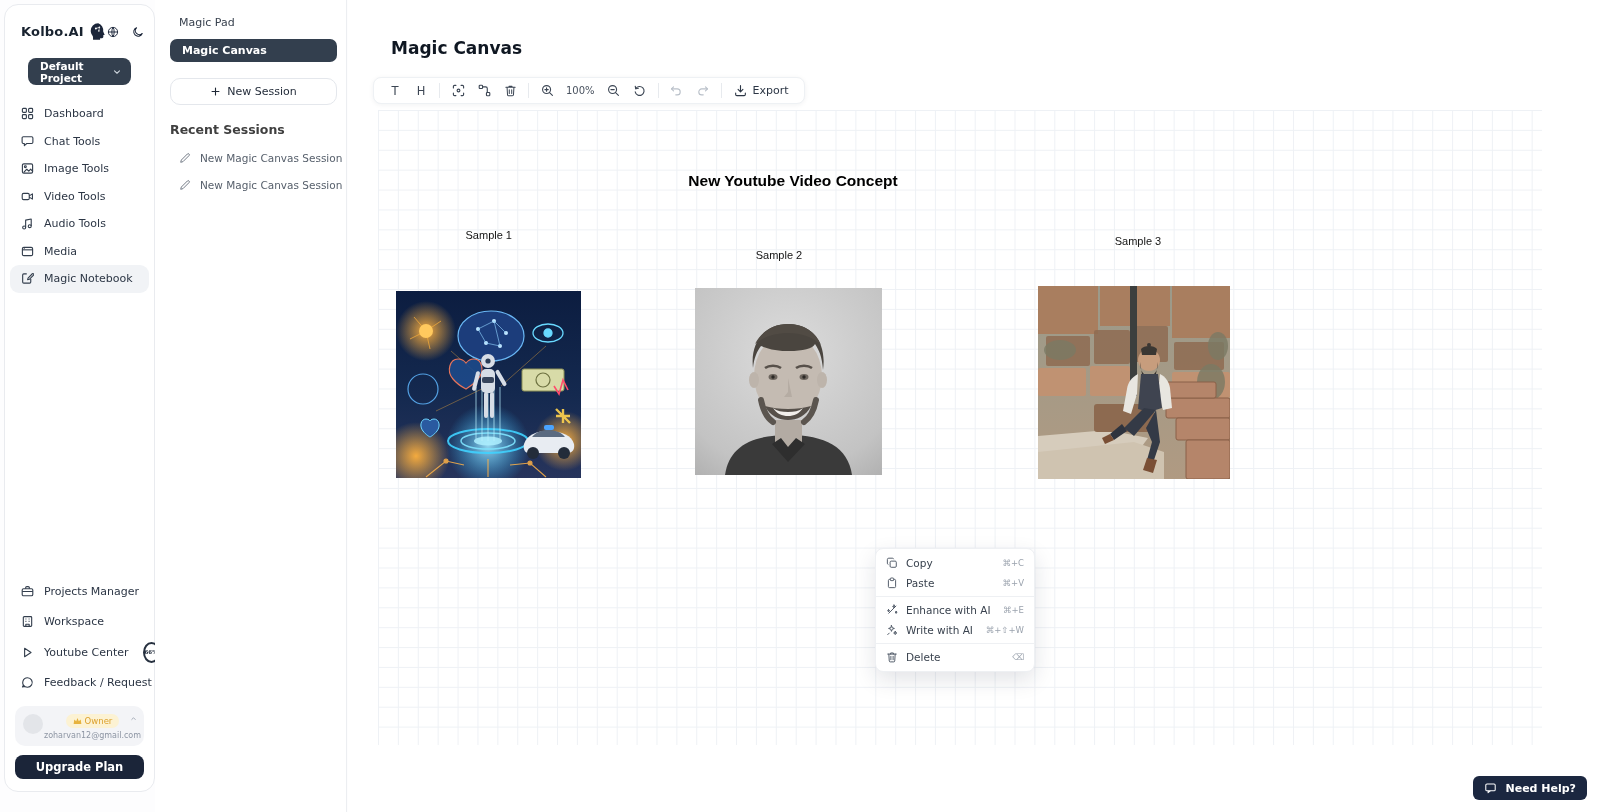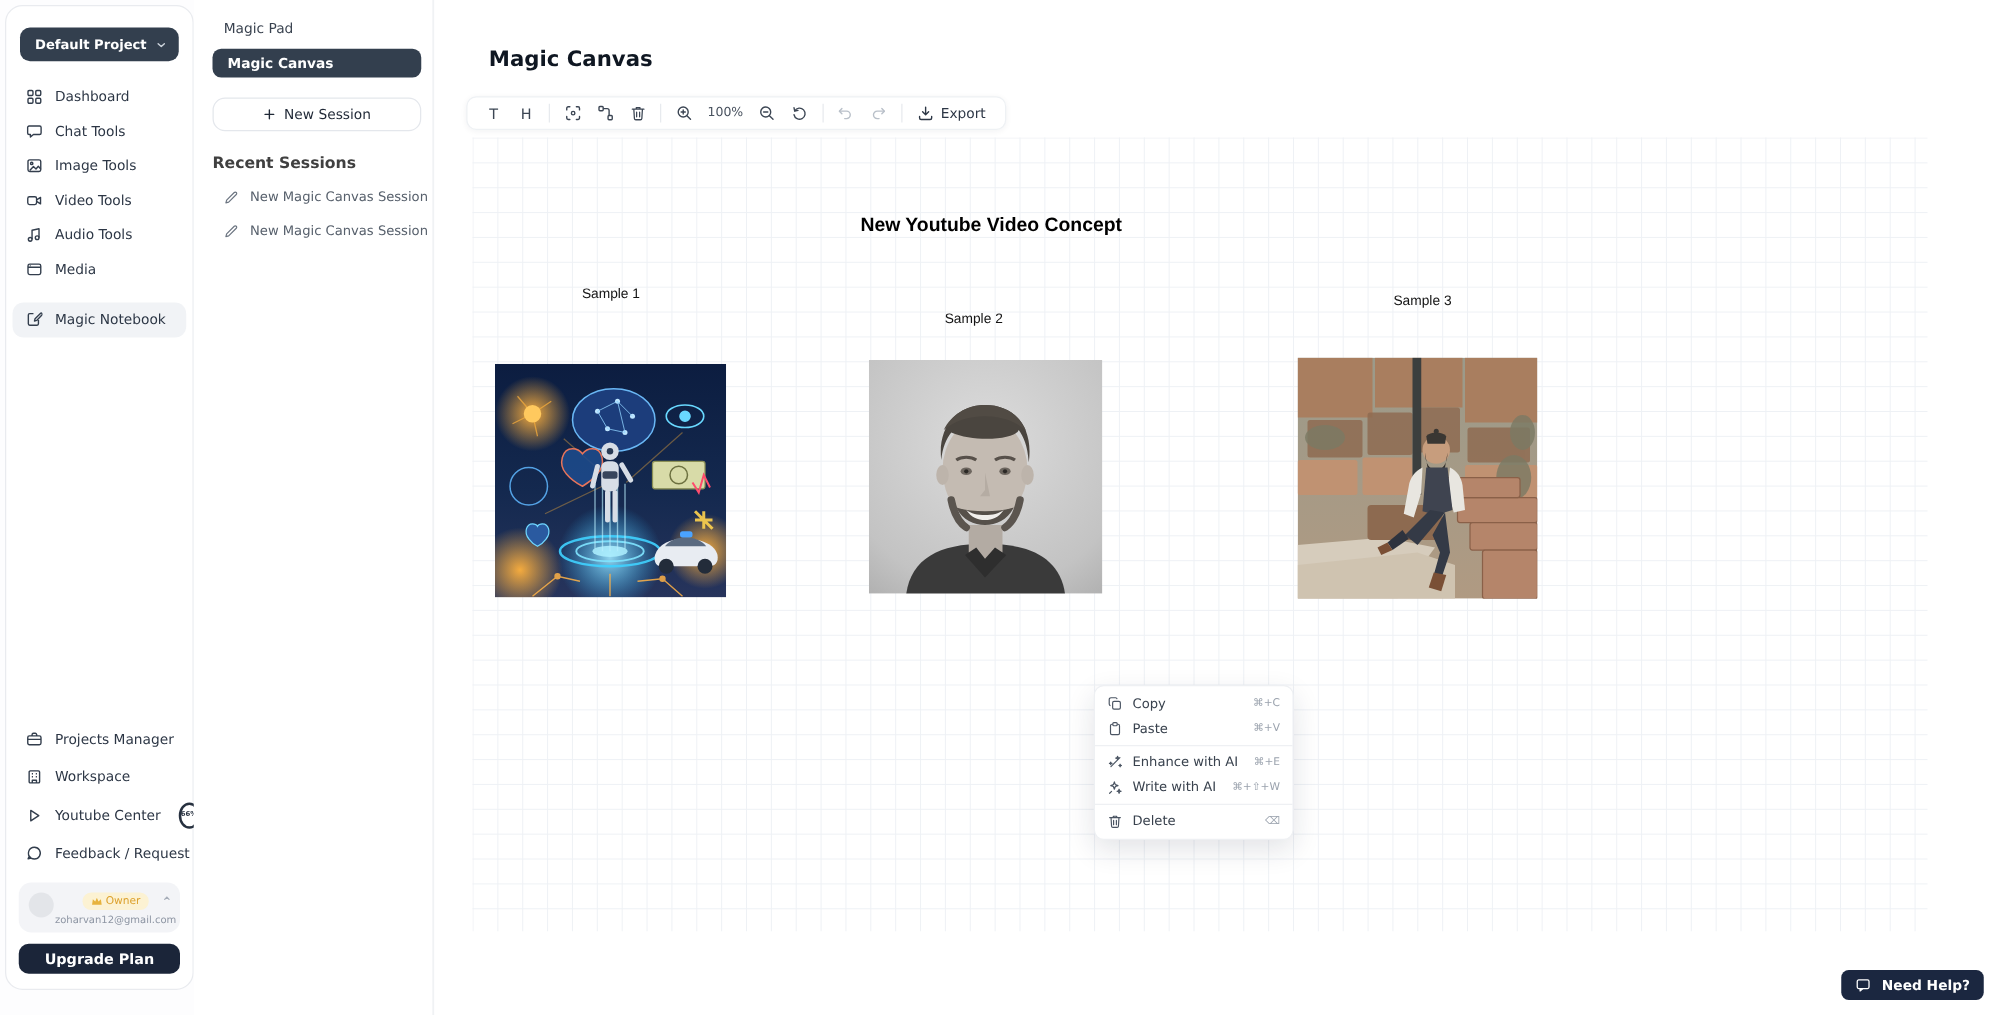--- a/index.html
+++ b/index.html
@@ -18,31 +18,31 @@
     background:#fff; border:1px solid #e9ebef; border-radius:14px;
     display:flex; flex-direction:column; font-size:11px;
   }
   .logo-row { display:flex; align-items:center; padding:17px 15px 0 16px; }
   .logo-text { font-weight:bold; font-size:13px; color:#18222f; letter-spacing:.2px; }
   .logo-head { margin-left:4px; color:#1b2539; }
   .top-icon { color:#1b2539; }
   .globe-wrap { margin-left:auto; }
   .moon-wrap { margin-left:13px; }
   .project-btn {
-    margin:17px 11px 0; height:27px; background:#333f4e; border-radius:8px;
+    margin:17px 23px 0; height:27px; background:#333f4e; border-radius:8px;
     color:#fff; display:flex; align-items:center; padding:0 9px 0 12px;
     font-size:10.5px; font-weight:bold; cursor:pointer;
   }
   .project-btn .chev { margin-left:auto; color:#cdd4dc; }
   .nav { margin-top:15px; display:flex; flex-direction:column; }
   .nav-item {
     display:flex; align-items:center; gap:10px; height:27.5px;
     padding:0 8px 0 16px; color:#2c3645; font-weight:500; cursor:pointer; white-space:nowrap;
   }
-  .nav-item.selected { background:#f1f3f6; border-radius:9px; margin:13px 5px; padding-left:11px; }
+  .nav-item.selected { background:#f1f3f6; border-radius:9px; margin:0 5px; padding-left:11px; }
   .nav-item .ic { flex:none; color:#333e4d; }
   .spacer { flex:1; }
   .secondary { display:flex; flex-direction:column; }
   .secondary .nav-item { height:30.5px; }
   .progress-badge {
     margin-left:4px; width:21px; height:21px; border-radius:50%;
     border:2.5px solid #26303f; display:flex; align-items:center; justify-content:center;
     font-size:5.5px; font-weight:bold; color:#26303f; background:#fff;
   }
   .user-card {
@@ -147,20 +147,43 @@
   .help-btn {
     position:absolute; right:13px; bottom:12px; height:24px;
     background:#1b2740; border-radius:6px; color:#fff; font-size:11px; font-weight:bold;
     display:flex; align-items:center; gap:8px; padding:0 11px; cursor:pointer;
   }
 </style>
 </head>
 <body>
 
 <aside class="sidebar">
+  <div class="logo-row">
+    <span class="logo-text">Kolbo.AI</span>
+    <span class="logo-head">
+      <svg width="19" height="19" viewBox="0 0 14 14">
+          <path fill="currentColor" d="M7.5.9A5.5 5.5 0 0 0 2 6.5c0 1.4.5 2.3 1.1 3.2.4.6.6 1 .6 1.6v1.8h5.2v-1.2h1.4c.6 0 1-.4 1-1V9.5h1L11.2 7A5.6 5.6 0 0 0 7.5.9z"></path>
+          <circle cx="5.8" cy="4.8" r=".7" fill="#fff"></circle>
+          <circle cx="8.4" cy="3.9" r=".6" fill="#fff"></circle>
+          <circle cx="8" cy="6.6" r=".6" fill="#fff"></circle>
+          <path d="M5.8 4.8l2.6-.9M8.4 3.9l-.4 2.7" stroke="#fff" stroke-width=".5"></path>
+        </svg>
+    </span>
+    <span class="top-icon globe-wrap">
+      <svg class="ic-sm" viewBox="0 0 14 14" fill="none" stroke="currentColor" stroke-width="1.1">
+          <circle cx="7" cy="7" r="5.4"></circle>
+          <path d="M1.6 7h10.8M7 1.6c1.8 1.7 1.8 9.1 0 10.8-1.8-1.7-1.8-9.1 0-10.8z"></path>
+        </svg>
+    </span>
+    <span class="top-icon moon-wrap">
+      <svg class="ic-sm" viewBox="0 0 14 14" fill="none" stroke="currentColor" stroke-width="1.2" stroke-linejoin="round">
+          <path d="M11.9 8.7A5.1 5.1 0 1 1 5.3 2.1a4.1 4.1 0 0 0 6.6 6.6z"></path>
+        </svg>
+    </span>
+  </div>
 
   <div class="project-btn">
     <span>Default Project</span>
     <span class="chev">
       <svg width="10" height="10" viewBox="0 0 14 14" fill="none" stroke="currentColor" stroke-width="1.6" stroke-linecap="round" stroke-linejoin="round">
           <path d="M3.5 5.5L7 8.7l3.5-3.2"></path>
         </svg>
     </span>
   </div>
 

